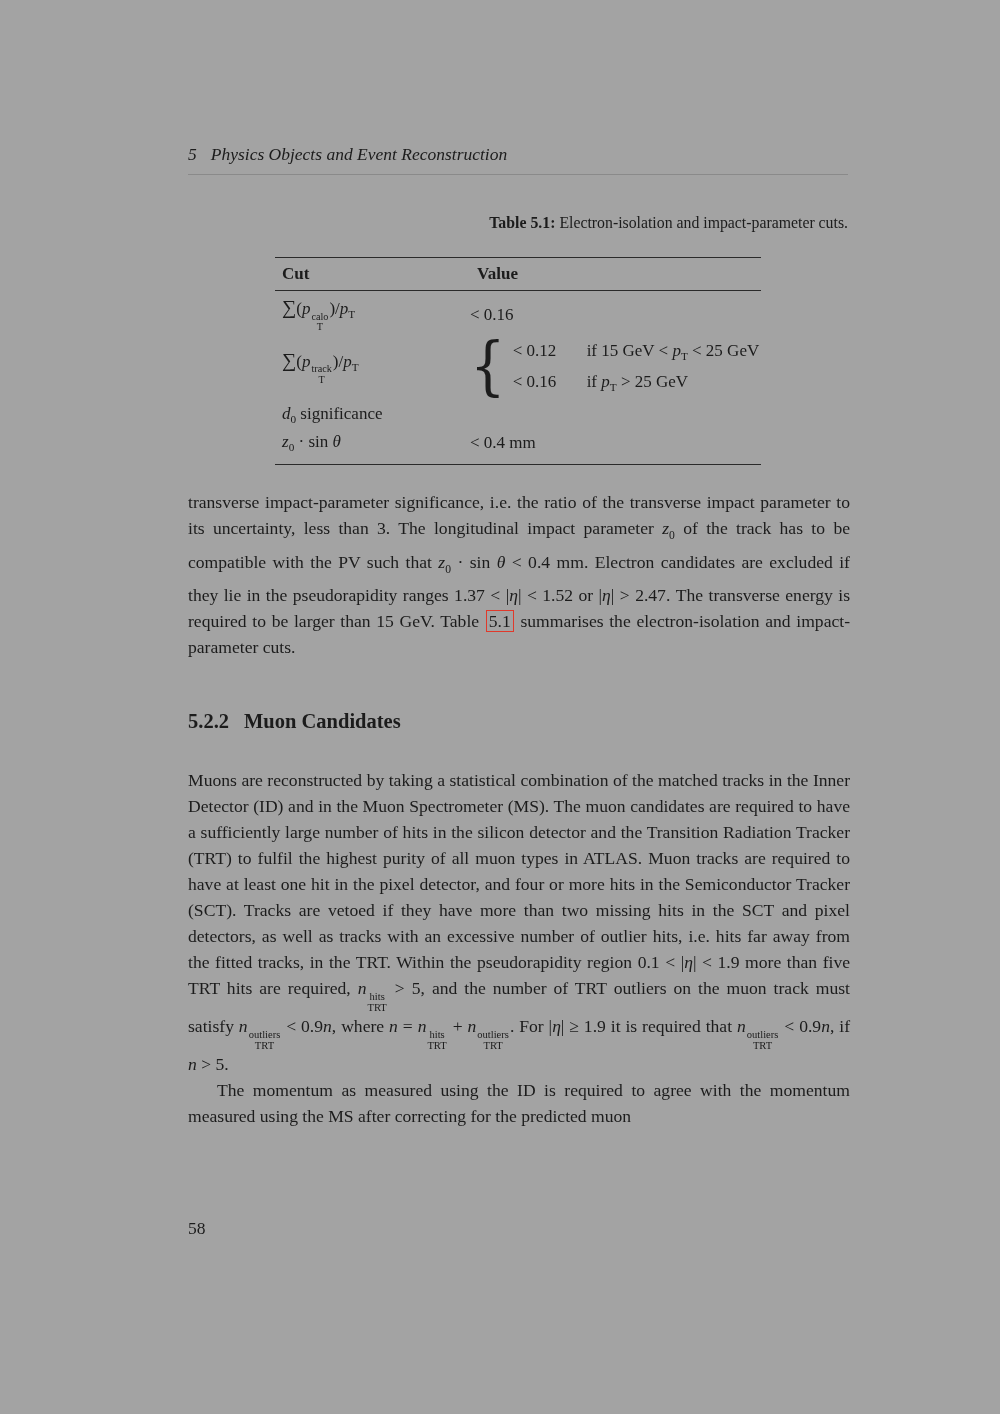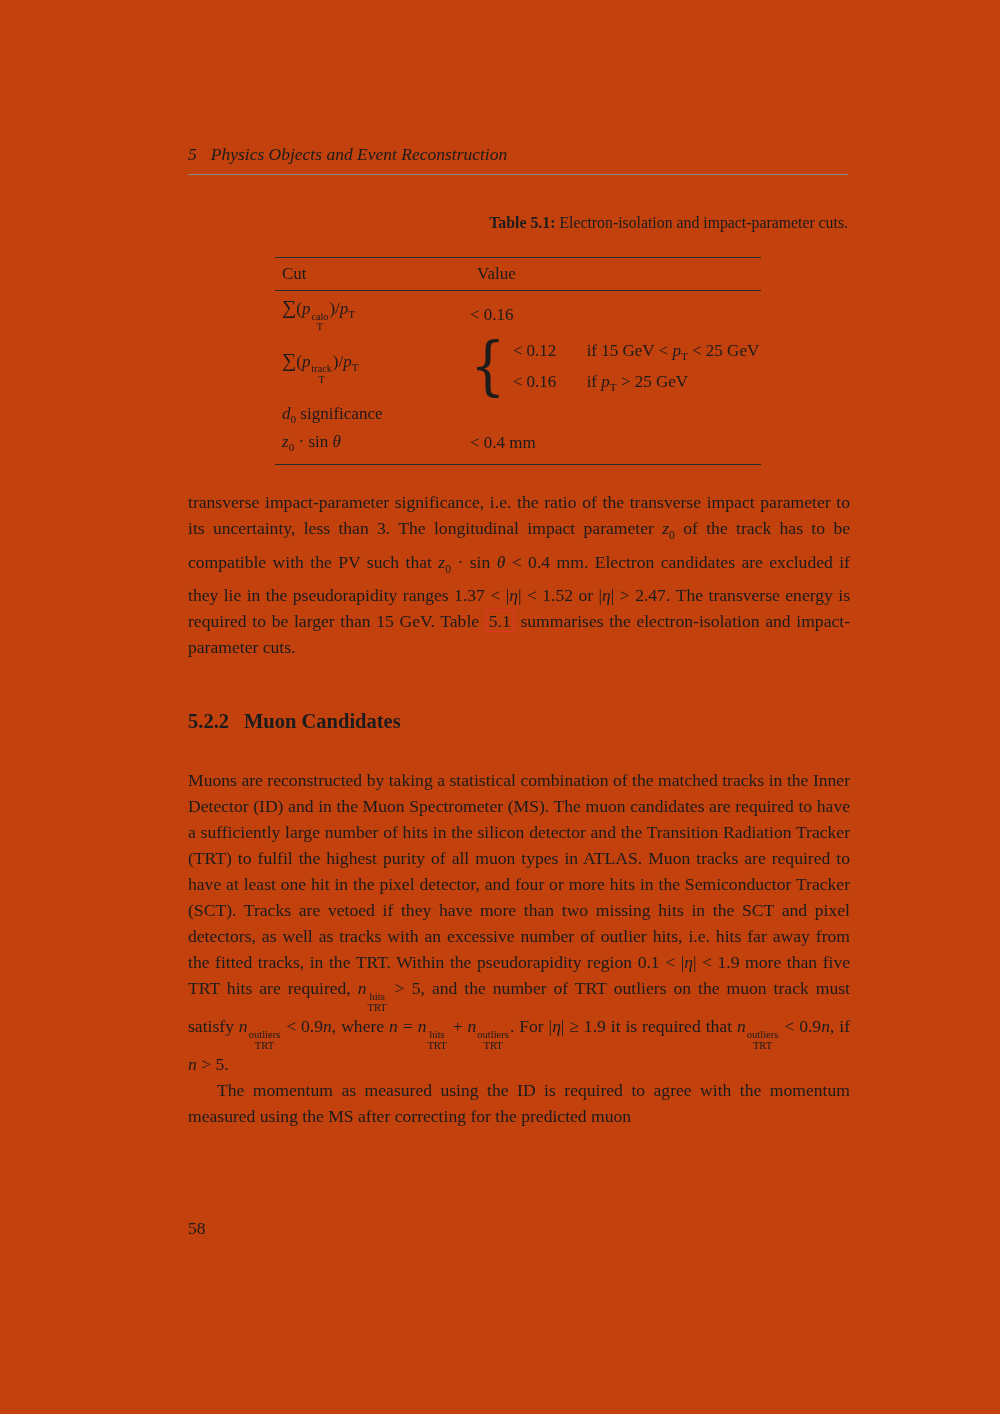--- a/index.html
+++ b/index.html
@@ -2,21 +2,21 @@
 <html><head>
 <meta charset="utf-8">
 <style>
   * { margin:0; padding:0; box-sizing:border-box; }
   html,body { background:#ffffff; }
   body {
     width:1000px; height:1414px;
     font-family:"Liberation Serif","DejaVu Serif",serif;
     color:#1c1c1c;
   }
-  .page { position:relative; width:1000px; height:1414px; background:#c2410c; overflow:hidden; }
+  .page { position:relative; width:1000px; height:1414px; background:#a3a3a3; overflow:hidden; }
 
   
   .running-head {
     position:absolute; left:188px; top:144px; width:660px;
     font-style:italic; font-size:17.5px;
     padding-bottom:9px; border-bottom:1px solid #8a8a8a;
   }
   .running-head .chap-no { margin-right:14px; }
 
   
@@ -25,20 +25,21 @@
     text-align:right; font-size:15.8px;
   }
   .caption .cap-label { font-weight:bold; }
 
   
   .cut-table { position:absolute; left:275px; top:257px; width:486px; font-size:17px; }
   .cut-table .tbl-head {
     display:grid; grid-template-columns:195px 1fr;
     border-top:1.6px solid #2a2a2a; border-bottom:1px solid #2a2a2a;
     padding:6px 0 6px 7px;
+    font-weight:bold;
   }
   .cut-table .tbl-body { border-bottom:1.6px solid #2a2a2a; padding:5px 0 7px 7px; }
   .trow { display:grid; grid-template-columns:188px 1fr; align-items:center; }
   .trow.r-simple { min-height:28px; }
   .trow.r-braced { min-height:68px; }
 
   .sum { font-size:118%; }
   i { font-style:italic; }
   sub, sup { font-size:66%; }
   .stack {

